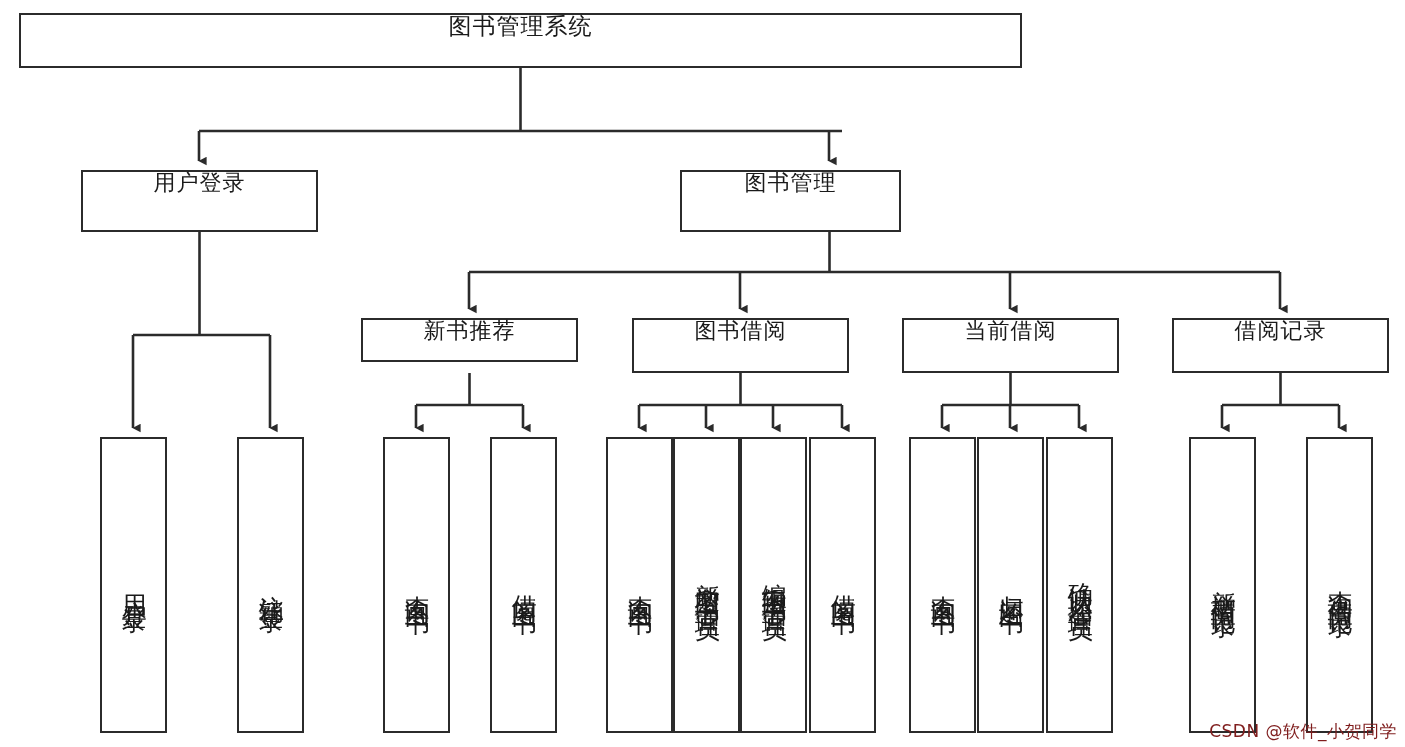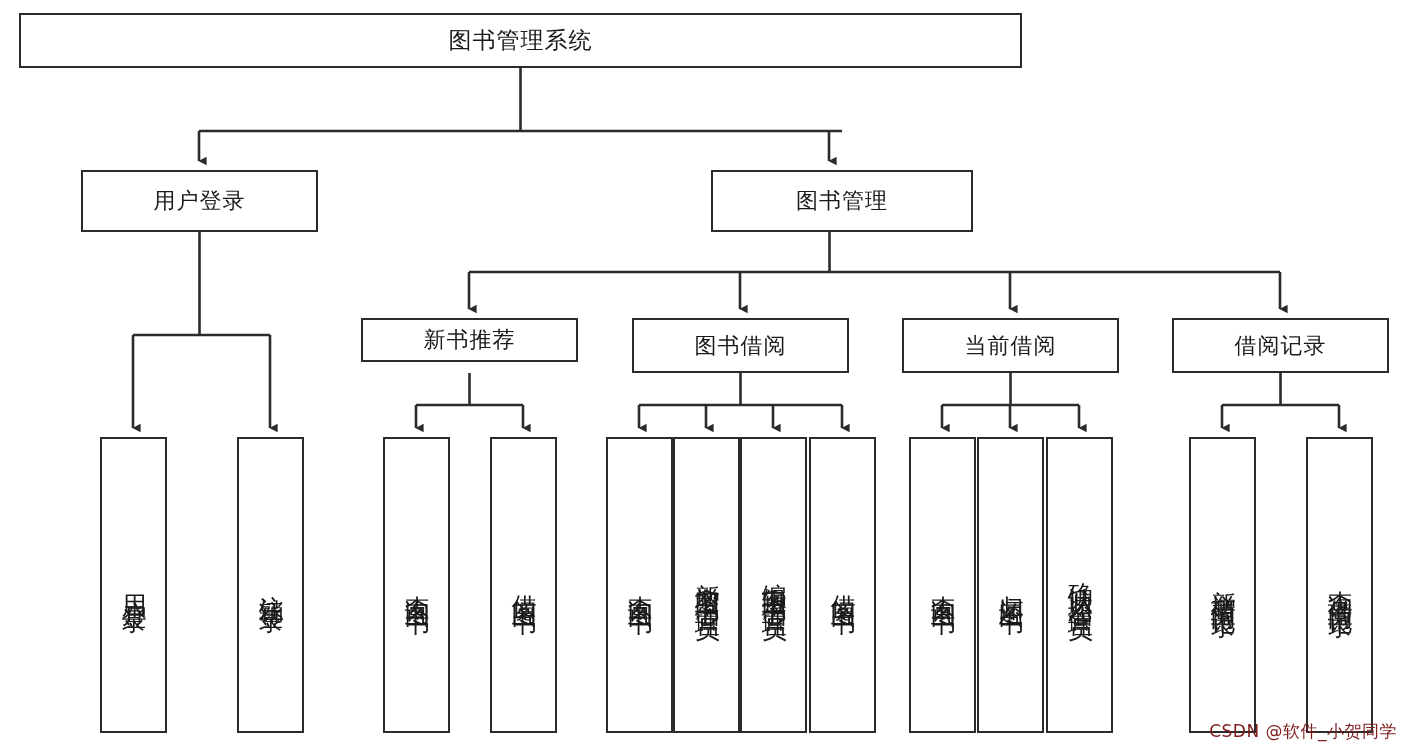--- a/index.html
+++ b/index.html
@@ -12,21 +12,21 @@
   }
   #canvas{position:relative;width:1405px;height:747px;}
   svg#wires{position:absolute;left:0;top:0;width:1405px;height:747px;}
 
   .node{
     position:absolute;
     box-sizing:border-box;
     background:#ffffff;
     border:2.5px solid #2b2b2b;
     display:flex;
-    align-items:center;
+    align-items:flex-start;
     justify-content:center;
     color:#1a1a1a;
     z-index:3;
   }
   .node .label{
     display:block;
     white-space:nowrap;
     letter-spacing:1px;
   }
 
@@ -120,21 +120,21 @@
   </svg>
 
   <div class="node h-node" id="node-root" style="left:19px;top:13px;width:1003px;height:55px;">
     <span class="label">图书管理系统</span>
   </div>
 
   <div class="node h-node" style="left:81px;top:170px;width:237px;height:62px;">
     <span class="label">用户登录</span>
   </div>
 
-  <div class="node h-node" style="left:711px;top:170px;width:262px;height:62px;">
+  <div class="node h-node" style="left:680px;top:170px;width:221px;height:62px;">
     <span class="label">图书管理</span>
   </div>
 
   <div class="node h-node" style="left:361px;top:318px;width:217px;height:44px;">
     <span class="label">新书推荐</span>
   </div>
 
   <div class="node h-node" style="left:632px;top:318px;width:217px;height:55px;">
     <span class="label">图书借阅</span>
   </div>

